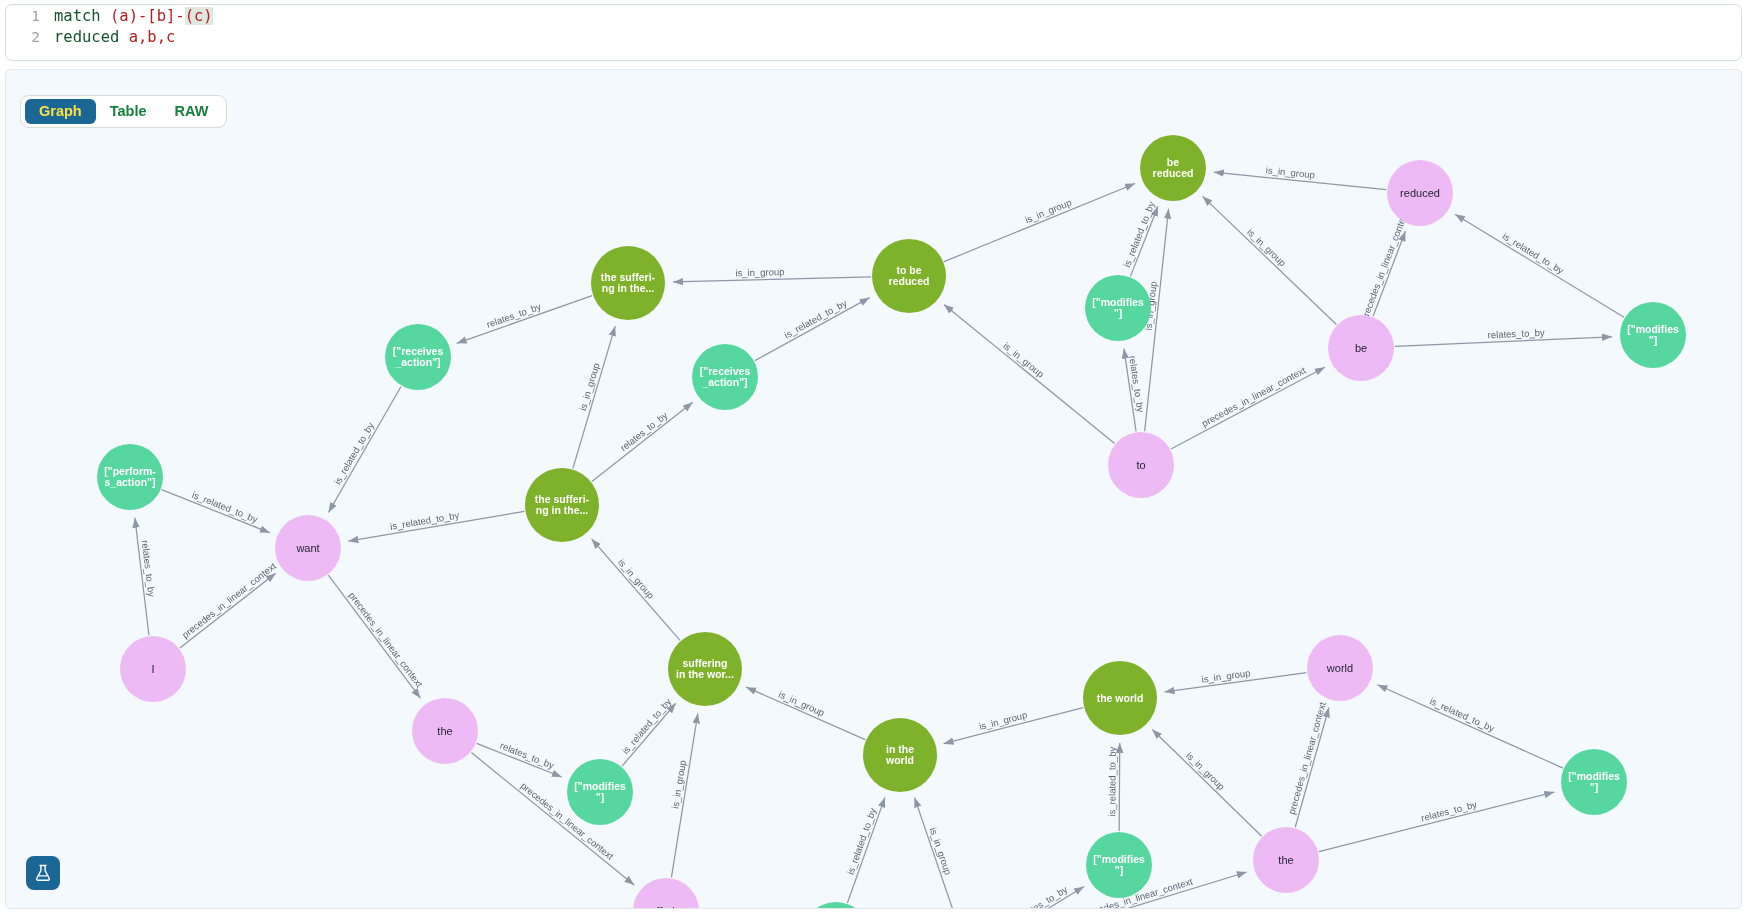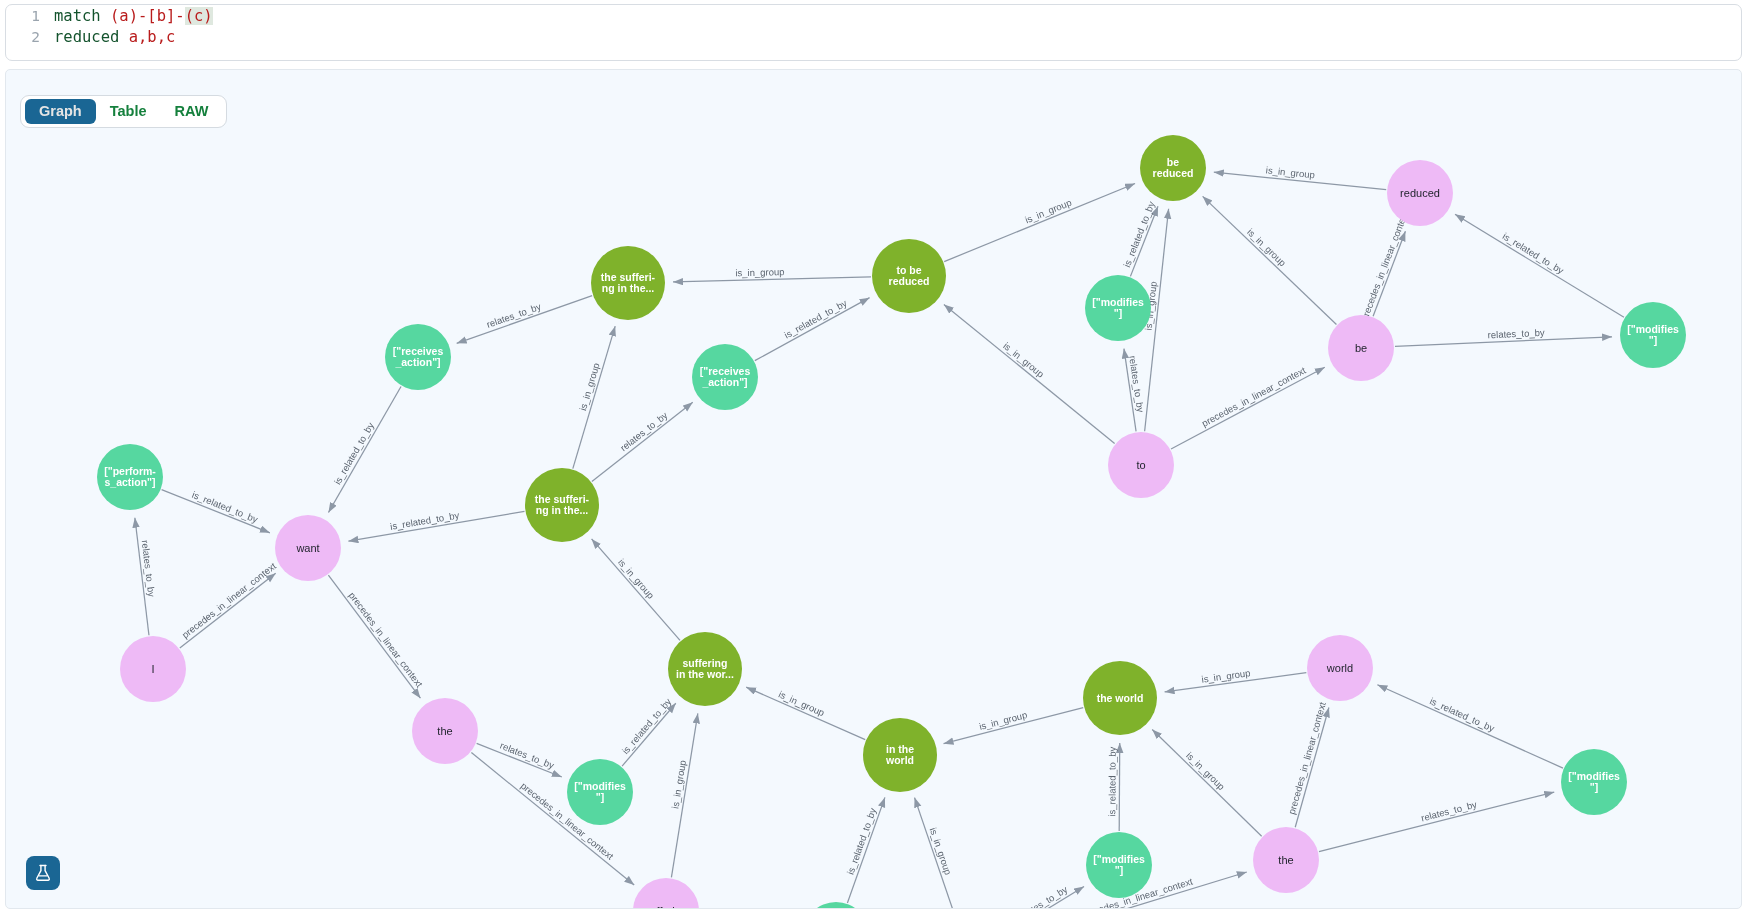--- a/index.html
+++ b/index.html
@@ -52,21 +52,21 @@
   }
   .tab {
     font-size: 14.5px; font-weight: bold;
     color: #15803d;
     padding: 4px 14px;
     border-radius: 6px;
     cursor: pointer;
     line-height: 17px;
     white-space: nowrap;
   }
-  .tab.active { background: #1a6694; color: #e5e5e5; }
+  .tab.active { background: #1a6694; color: #fde047; }
 
   
   .canvas {
     position: absolute; left: 5px; top: 69px;
     width: 1737px; height: 840px;
     background: #f4f9fe;
     border: 1px solid #e2e8ee;
     border-radius: 5px;
     box-sizing: border-box;
     overflow: hidden;

